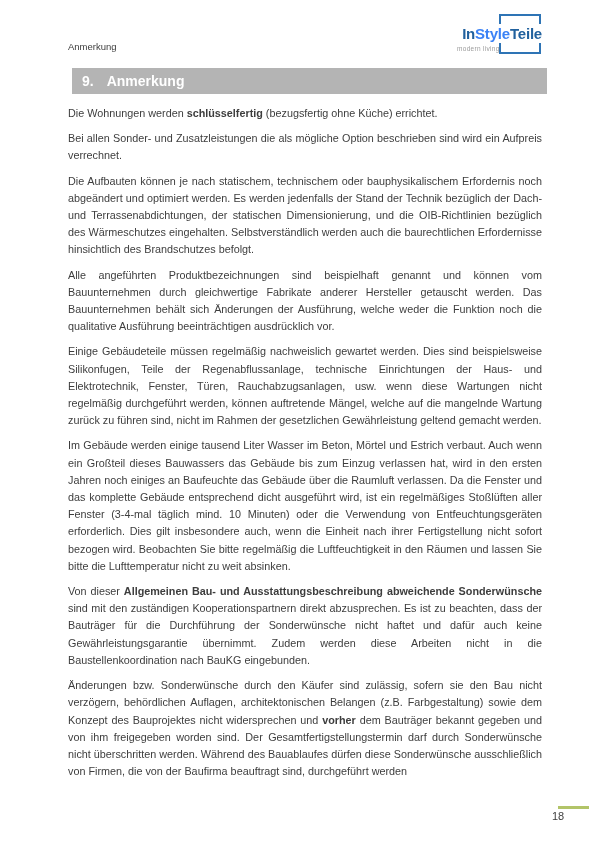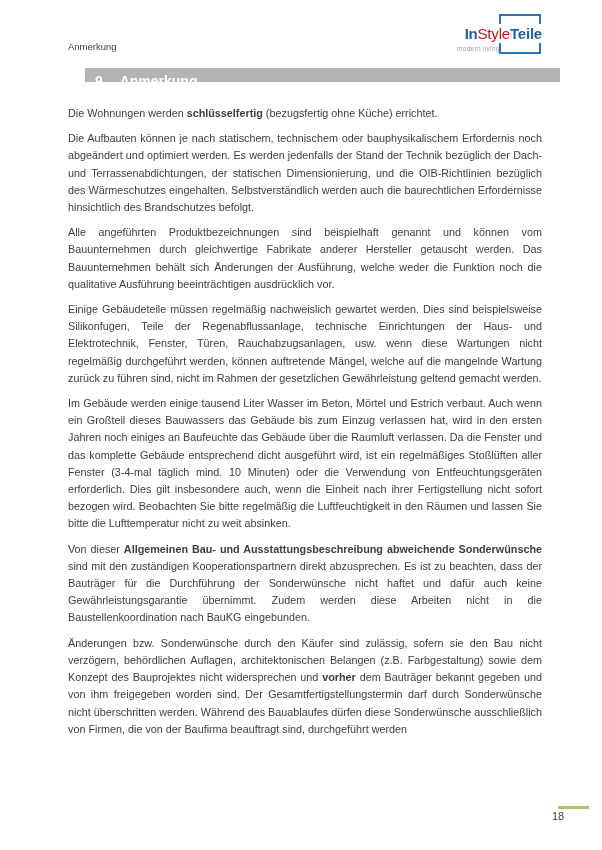--- a/index.html
+++ b/index.html
@@ -38,38 +38,38 @@
     right: 58px;
     z-index: 2;
     background: #ffffff;
     padding: 1px 2px;
     font-size: 15px;
     color: #2e74b5;
     white-space: nowrap;
     letter-spacing: -0.2px;
   }
   .logo-text .lt-b { font-weight: 700; color: #21619e; }
-  .logo-text .lt-r { font-weight: 400; color: #b91c1c; }
+  .logo-text .lt-r { font-weight: 700; color: #3b82f6; }
   .logo-tagline {
     position: absolute;
     top: 45px;
     left: 457px;
     z-index: 2;
     font-size: 6.5px;
     color: #9b9b9b;
     letter-spacing: 0.3px;
   }
 
   
   .heading-bar {
     position: absolute;
-    left: 85px;
+    left: 72px;
     top: 68px;
     width: 475px;
-    height: 14px;
+    height: 26px;
     line-height: 26px;
     color: #ffffff;
     font-size: 14px;
     font-weight: 700;
   }
   .heading-bar .h-num { padding-left: 10px; }
   .heading-bar .h-title { margin-left: 13px; }
 
   
   .content {
@@ -116,20 +116,21 @@
     <div class="logo-text"><span class="lt-b">In</span><span class="lt-r">Style</span><span class="lt-b">Teile</span></div>
     <div class="logo-tagline">modern living</div>
   </div>
 
   <div class="heading-bar" style="background: rgb(180, 180, 180);">
     <span class="h-num">9.</span><span class="h-title">Anmerkung</span>
   </div>
 
   <div class="content">
       <p class="para"><span>Die Wohnungen werden </span><span class="bold">schlüsselfertig</span><span> (bezugsfertig ohne Küche) errichtet.</span></p>
+      <p class="para"><span>Bei allen Sonder- und Zusatzleistungen die als mögliche Option beschrieben sind wird ein Aufpreis verrechnet.</span></p>
       <p class="para"><span>Die Aufbauten können je nach statischem, technischem oder bauphysikalischem Erfordernis noch abgeändert und optimiert werden. Es werden jedenfalls der Stand der Technik bezüglich der Dach- und Terrassenabdichtungen, der statischen Dimensionierung, und die OIB-Richtlinien bezüglich des Wärmeschutzes eingehalten. Selbstverständlich werden auch die baurechtlichen Erfordernisse hinsichtlich des Brandschutzes befolgt.</span></p>
       <p class="para"><span>Alle angeführten Produktbezeichnungen sind beispielhaft genannt und können vom Bauunternehmen durch gleichwertige Fabrikate anderer Hersteller getauscht werden. Das Bauunternehmen behält sich Änderungen der Ausführung, welche weder die Funktion noch die qualitative Ausführung beeinträchtigen ausdrücklich vor.</span></p>
       <p class="para"><span>Einige Gebäudeteile müssen regelmäßig nachweislich gewartet werden. Dies sind beispielsweise Silikonfugen, Teile der Regenabflussanlage, technische Einrichtungen der Haus- und Elektrotechnik, Fenster, Türen, Rauchabzugsanlagen, usw. wenn diese Wartungen nicht regelmäßig durchgeführt werden, können auftretende Mängel, welche auf die mangelnde Wartung zurück zu führen sind, nicht im Rahmen der gesetzlichen Gewährleistung geltend gemacht werden.</span></p>
       <p class="para"><span>Im Gebäude werden einige tausend Liter Wasser im Beton, Mörtel und Estrich verbaut. Auch wenn ein Großteil dieses Bauwassers das Gebäude bis zum Einzug verlassen hat, wird in den ersten Jahren noch einiges an Baufeuchte das Gebäude über die Raumluft verlassen. Da die Fenster und das komplette Gebäude entsprechend dicht ausgeführt wird, ist ein regelmäßiges Stoßlüften aller Fenster (3-4-mal täglich mind. 10 Minuten) oder die Verwendung von Entfeuchtungsgeräten erforderlich. Dies gilt insbesondere auch, wenn die Einheit nach ihrer Fertigstellung nicht sofort bezogen wird. Beobachten Sie bitte regelmäßig die Luftfeuchtigkeit in den Räumen und lassen Sie bitte die Lufttemperatur nicht zu weit absinken.</span></p>
       <p class="para"><span>Von dieser </span><span class="bold">Allgemeinen Bau- und Ausstattungsbeschreibung abweichende Sonderwünsche</span><span> sind mit den zuständigen Kooperationspartnern direkt abzusprechen. Es ist zu beachten, dass der Bauträger für die Durchführung der Sonderwünsche nicht haftet und dafür auch keine Gewährleistungsgarantie übernimmt. Zudem werden diese Arbeiten nicht in die Baustellenkoordination nach BauKG eingebunden.</span></p>
       <p class="para"><span>Änderungen bzw. Sonderwünsche durch den Käufer sind zulässig, sofern sie den Bau nicht verzögern, behördlichen Auflagen, architektonischen Belangen (z.B. Farbgestaltung) sowie dem Konzept des Bauprojektes nicht widersprechen und </span><span class="bold">vorher</span><span> dem Bauträger bekannt gegeben und von ihm freigegeben worden sind. Der Gesamtfertigstellungstermin darf durch Sonderwünsche nicht überschritten werden. Während des Bauablaufes dürfen diese Sonderwünsche ausschließlich von Firmen, die von der Baufirma beauftragt sind, durchgeführt werden</span></p>
     </div>
 
   <div>
     <div class="footer-rule" style="background: rgb(178, 196, 104);"></div>

